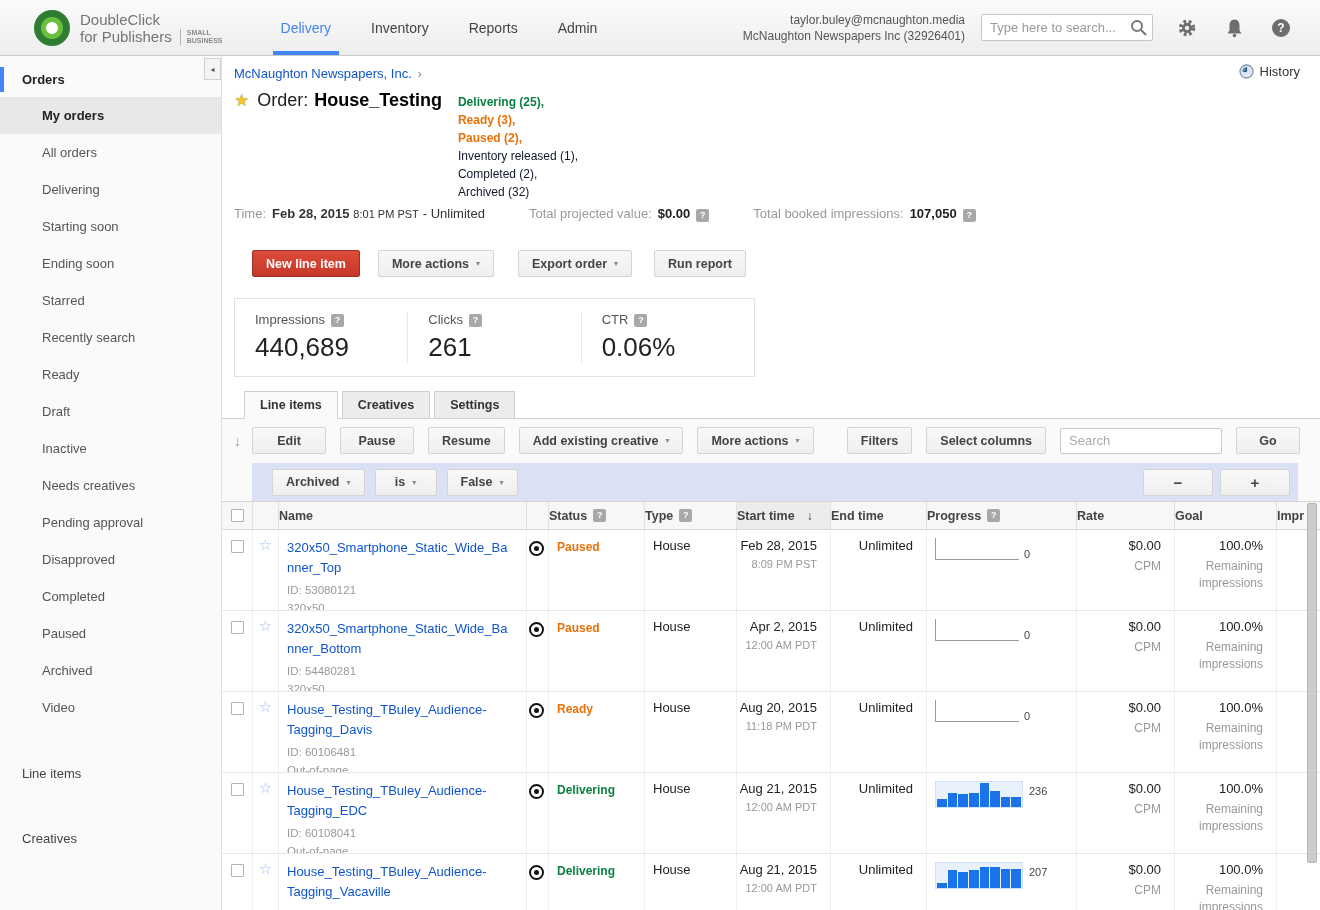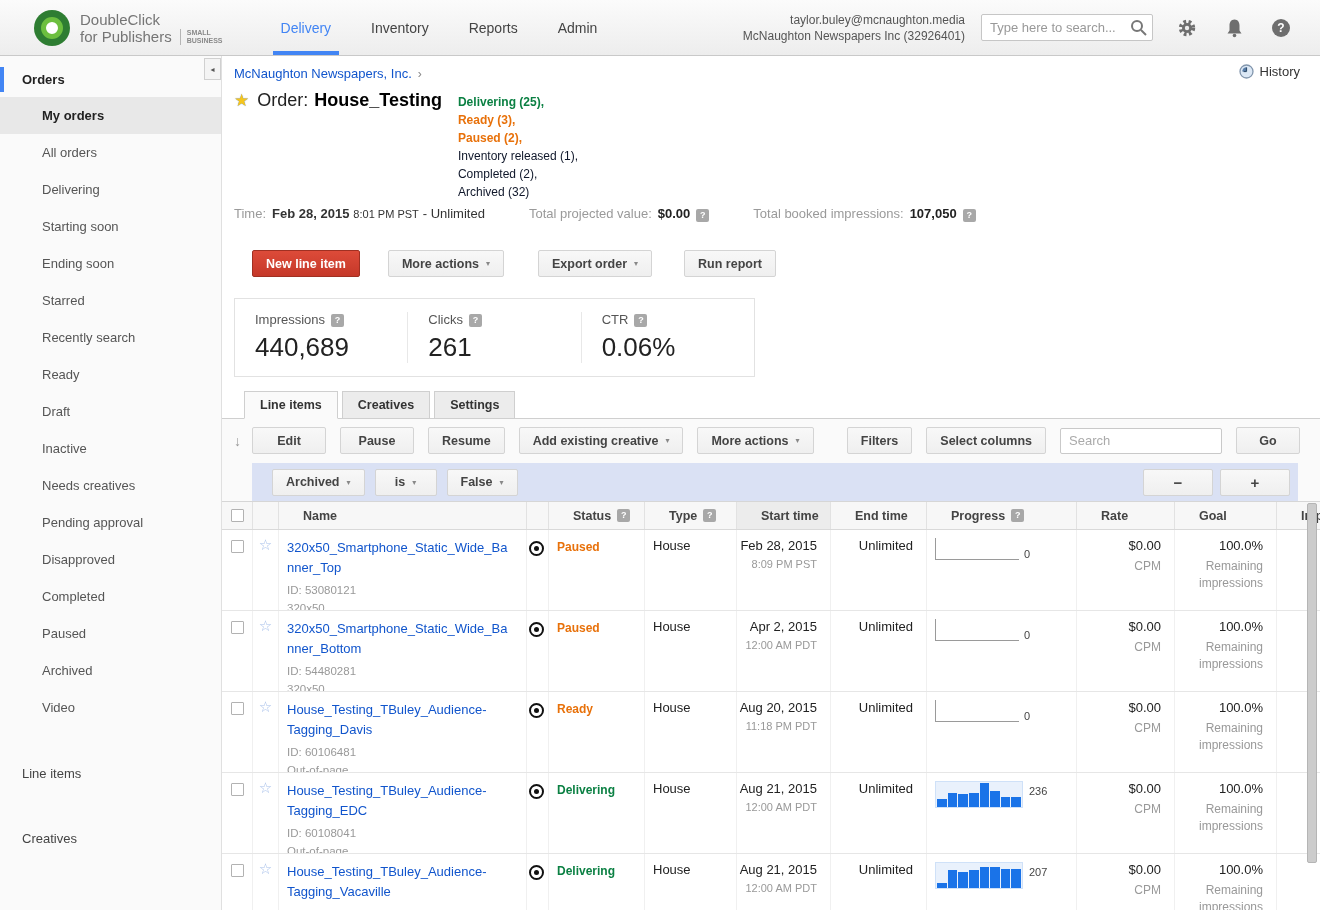--- a/index.html
+++ b/index.html
@@ -64,21 +64,21 @@
   .time-row{margin-top:7px;font-size:13px;display:flex;align-items:baseline;color:#333;}
   .dim{color:#9a9a9a;}
   .time-date{font-weight:bold;margin-left:6px;}
   .time-time{font-size:11px;margin-left:4px;}
   .time-suffix{margin-left:4px;text-align:right;}
   .hgroup{margin-left:44px;}
   .hval{font-weight:bold;margin-left:6px;color:#222;}
   .qbadge{display:inline-block;width:13px;height:13px;background:#a8a8a8;color:#fff;font-size:9px;font-weight:bold;
     text-align:center;line-height:13px;border-radius:2px;margin-left:6px;vertical-align:1px;}
   
-  .actions-row{margin:28px 12px 0 30px;display:flex;gap:28px;flex-shrink:0;}
+  .actions-row{margin:28px 12px 0 30px;display:flex;gap:18px;flex-shrink:0;}
   .btn{height:27px;padding:0 13px;font-size:12.5px;font-weight:bold;color:#444;
     background:linear-gradient(#f8f8f8,#efefef);border:1px solid #d4d4d4;border-radius:2px;
     display:inline-flex;align-items:center;justify-content:center;cursor:pointer;white-space:nowrap;font-family:inherit;}
   .btn .caret{margin-left:7px;font-size:8px;color:#888;}
   .btn-red{background:linear-gradient(#dd4b39,#c53829);color:#fff;border:1px solid #a03022;}
   .stats-panel{margin:21px 0 0 12px;width:521px;border:1px solid #e2e2e2;display:flex;padding:13px 0;background:#fff;flex-shrink:0;}
   .stat{flex:1;padding:0 20px;}
   .stat + .stat{border-left:1px solid #e8e8e8;}
   .stat-label{font-size:13px;color:#555;}
   .stat-value{font-size:26px;color:#222;margin-top:5px;}
@@ -96,21 +96,21 @@
     color:#333;font-family:inherit;background:#fff;}
   .toolbar-search::placeholder{color:#aaa;}
   .filter-row{margin:9px 22px 0 30px;background:var(--filterbar);height:38px;display:flex;align-items:center;
     padding-left:20px;position:relative;gap:10px;}
   .minus-plus{position:absolute;right:8px;display:flex;gap:7px;}
   .mp-btn{width:70px;font-size:15px;}
   
   .grid-header,.grid-row{display:grid;grid-template-columns:30px 26px 248px 22px 96px 92px 94px 96px 150px 98px 102px 44px;}
   .grid-header{background:#f7f7f7;border-top:1px solid #d6d6d6;border-bottom:1px solid #d9d9d9;height:29px;
     align-items:center;font-size:12.5px;font-weight:bold;color:#444;flex-shrink:0;}
-  .hcell{padding-left:24px;height:100%;display:flex;align-items:center;overflow:hidden;white-space:nowrap;}
+  .hcell{padding-left:0;height:100%;display:flex;align-items:center;overflow:hidden;white-space:nowrap;}
   .hcell + .hcell{border-left:1px solid #e2e2e2;}
   .hcell.sorted{background:#ececec;}
   .sort-arrow{margin-left:12px;font-size:12px;color:#333;}
   .checkbox{width:13px;height:13px;border:1px solid #b2b2b2;border-radius:1px;background:#fff;cursor:pointer;}
   .hcell-cb,.cell-cb{display:flex;align-items:flex-start;justify-content:center;padding-top:0;}
   .hcell-cb{align-items:center;}
   .grid-body{height:404px;overflow:hidden;position:relative;flex-shrink:0;background:#fff;}
   .grid-row{height:81px;border-bottom:1px solid #e6e6e6;}
   .cell{padding-top:8px;overflow:hidden;}
   .cell + .cell{border-left:1px solid #f0f0f0;height:100%;}

